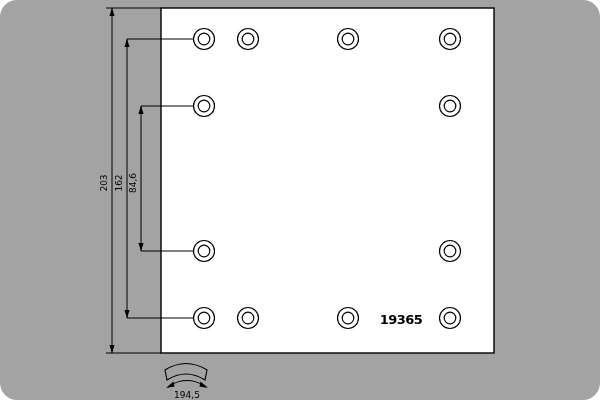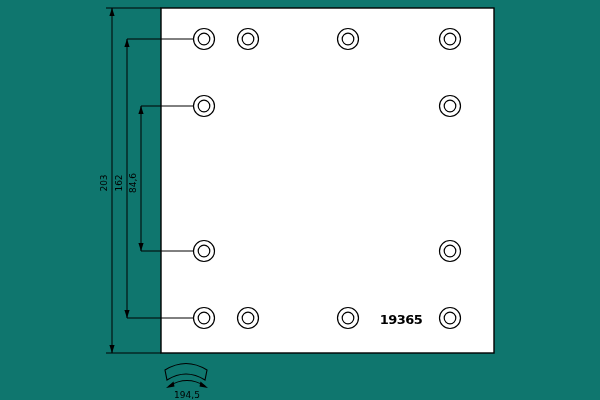--- a/index.html
+++ b/index.html
@@ -1,21 +1,22 @@
 <!DOCTYPE html>
 <html><head>
 <meta charset="utf-8">
 <style>
   html,body{margin:0;padding:0;background:#ffffff;}
   .canvas{
     position:relative;
     width:600px;height:400px;
-    background:#0f766e;
+    background:#a3a3a3;
     font-family:"DejaVu Sans", sans-serif;
     overflow:hidden;
+    border-radius:17px;
   }
   svg{display:block;}
   .stroke{stroke:#000;fill:none;}
   .plate{stroke:#000;stroke-width:1.4;fill:#fff;}
   .dim{stroke:#000;stroke-width:1;fill:none;}
   .hole{stroke:#000;stroke-width:1.2;fill:none;}
   .arrow{fill:#000;stroke:none;}
   .dim-text{
     font-family:"DejaVu Sans", sans-serif;
     font-size:9px;

